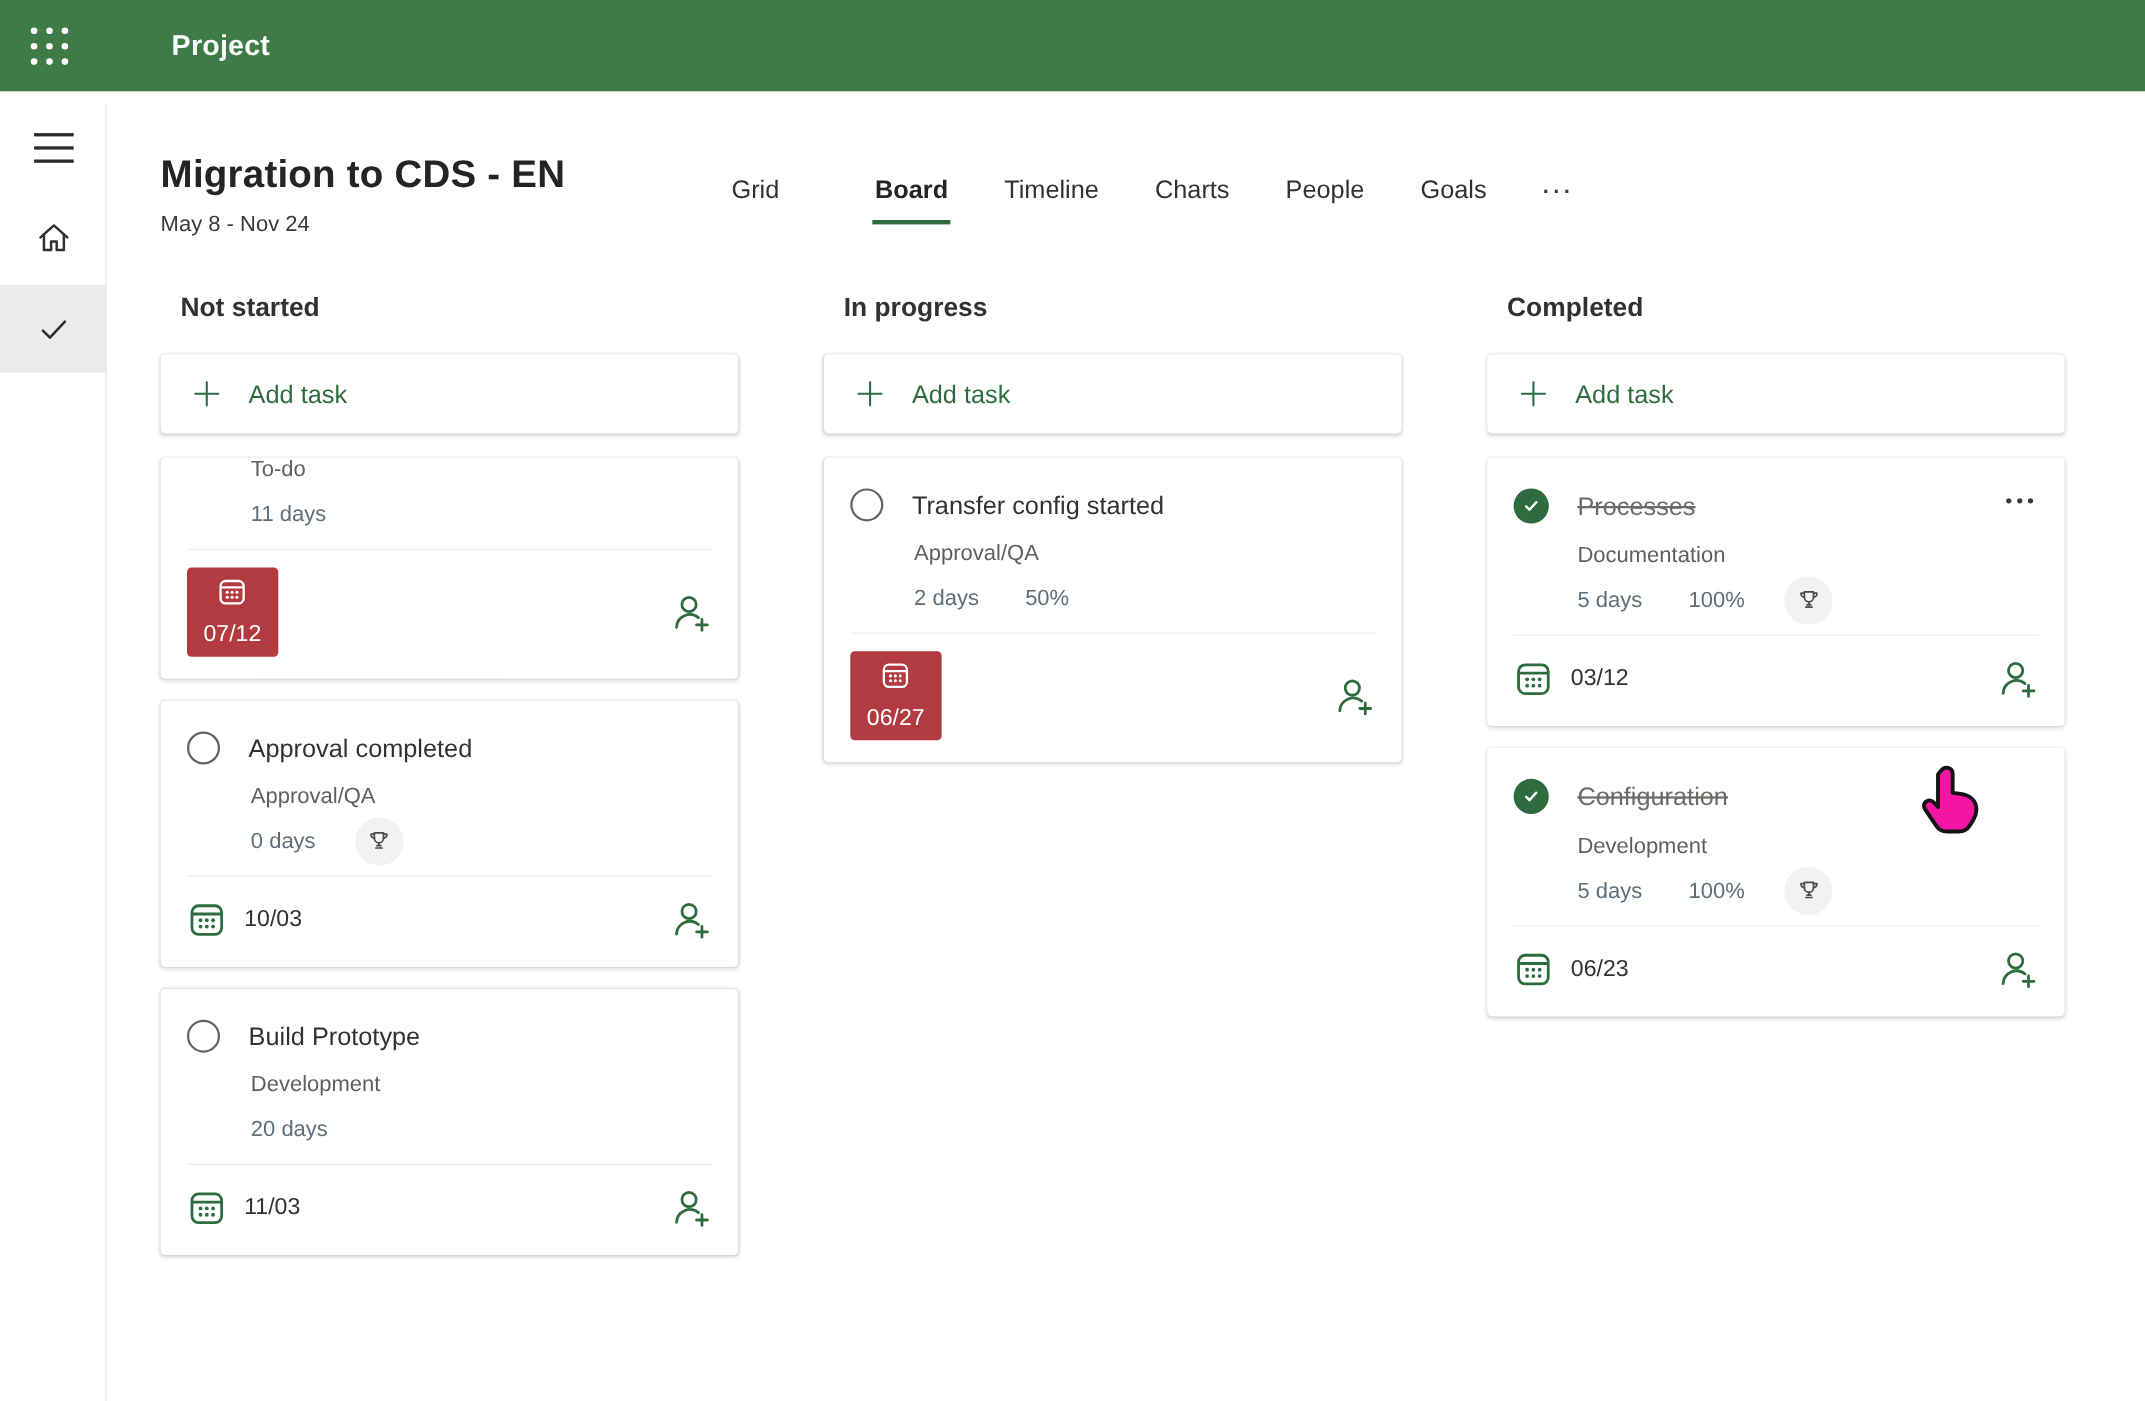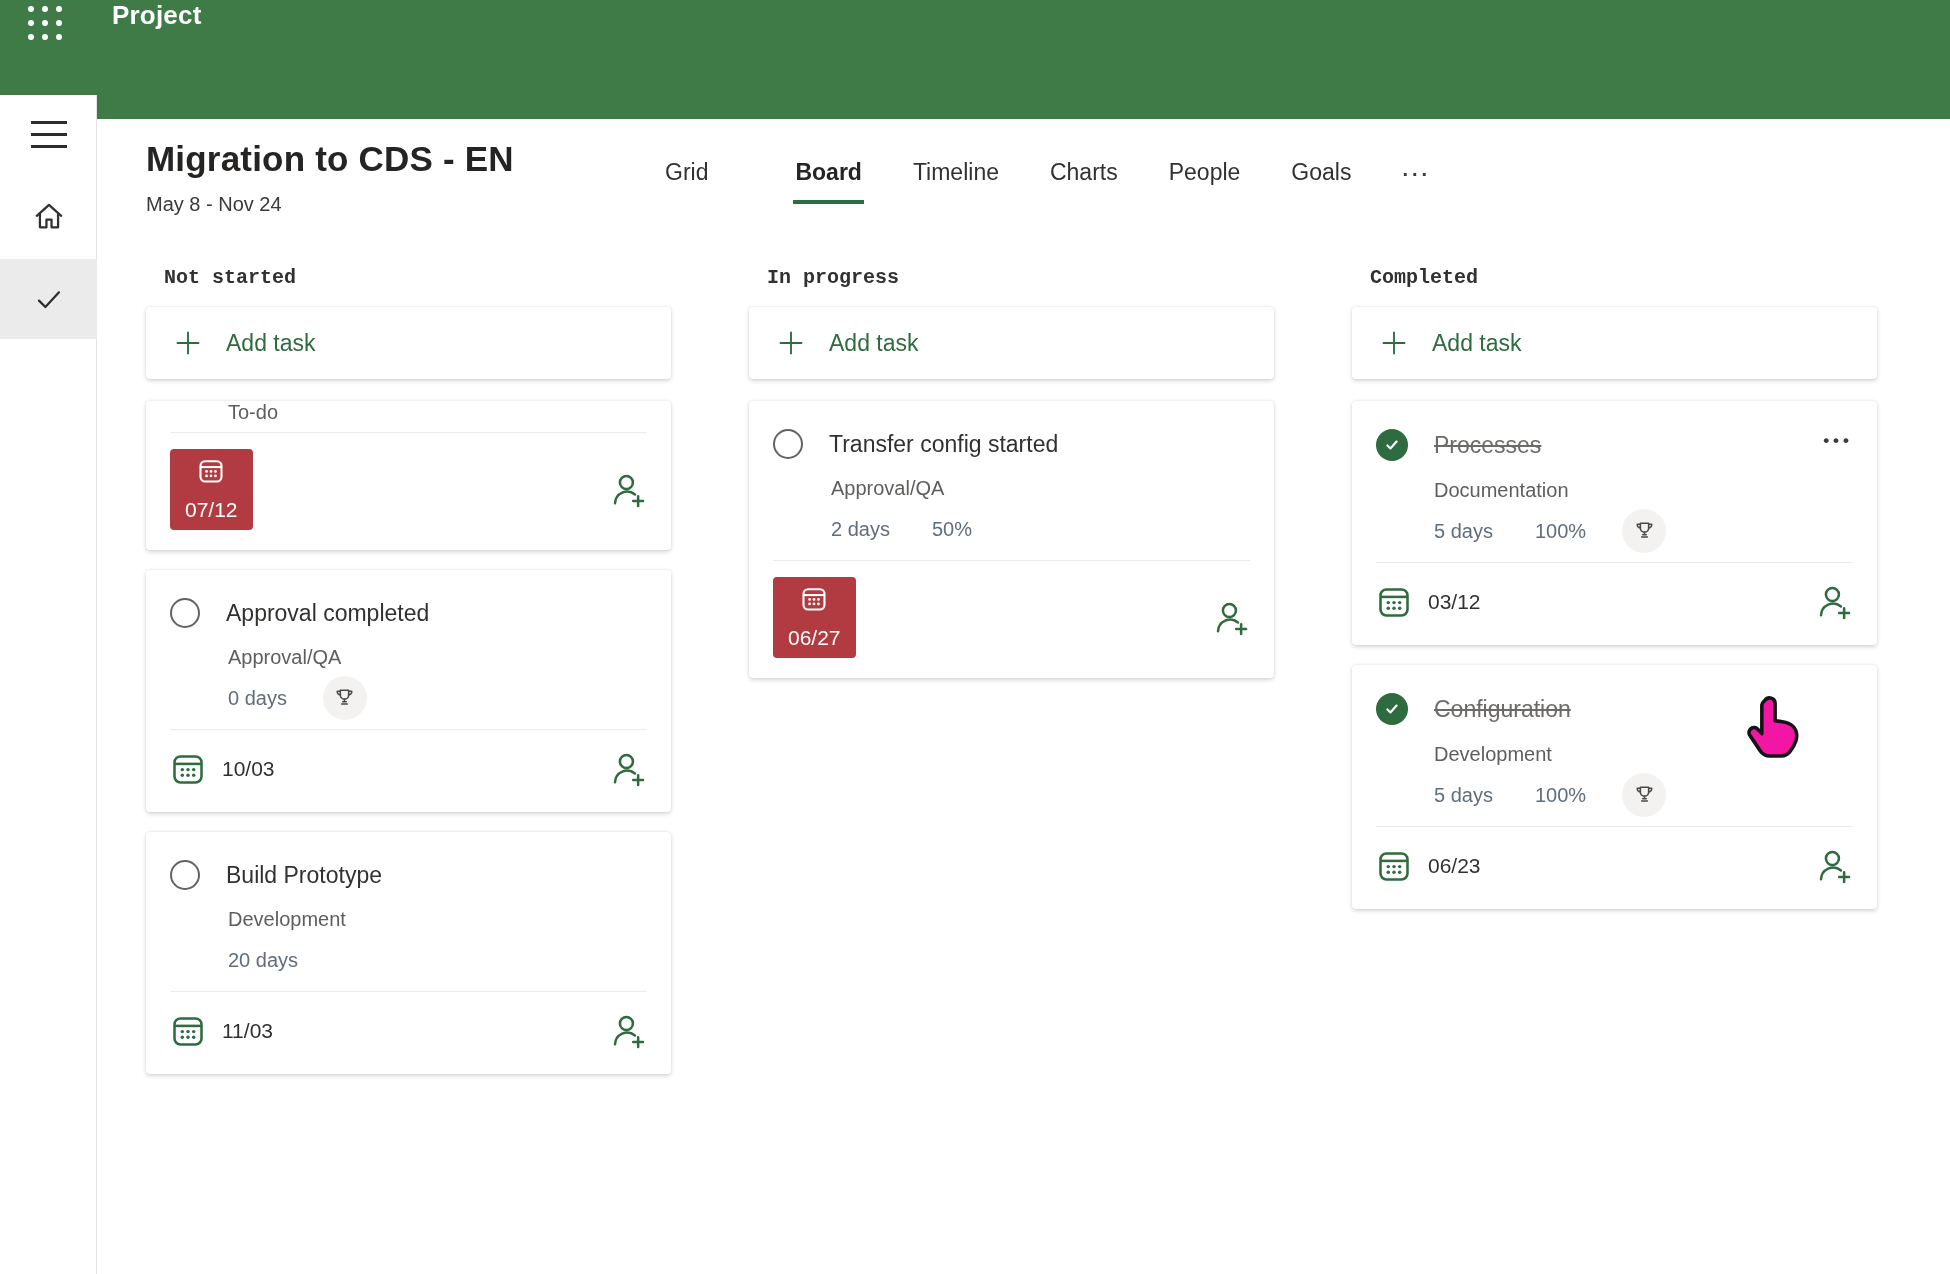--- a/index.html
+++ b/index.html
@@ -16,21 +16,21 @@
     --text-dark:#252423;
     --text-body:#323130;
     --text-sec:#605e5c;
     --text-meta:#5f6e7b;
     --divider:#edebe9;
     --selected:#ebebeb;
     --cursor:#f316a5;
   }
 
   
-  .topbar{ position:absolute; left:0; top:0; width:100%; height:119px; background:var(--brand); display:flex; align-items:flex-start; }
+  .topbar{ position:absolute; left:0; top:0; width:100%; height:83px; background:var(--brand); display:flex; align-items:center;gap:44px; }
   .waffle{ width:46px; height:46px; margin-left:22px; display:grid; grid-template-columns:repeat(3,6px); grid-template-rows:repeat(3,6px); gap:8px; place-content:center; cursor:pointer; }
   .waffle i{ width:6px; height:6px; border-radius:50%; background:#fff; }
   .app-name{ color:#fff; font-size:26px; font-weight:700; margin-left:44px; letter-spacing:.2px; }
 
   
   .sidebar{ position:absolute; left:0; top:95px; bottom:0; width:97px; background:#fff; border-right:1px solid #e6e4e2; }
   .nav-item{ width:97px; display:flex; align-items:center; justify-content:center; cursor:pointer; }
   .nav-hamburger{ height:58px; margin-top:10px; flex-direction:column; gap:9px; }
   .nav-hamburger i{ display:block; width:36px; height:3px; background:#2d2c2b; }
   .nav-home{ height:70px; margin-top:18px; }
@@ -44,21 +44,21 @@
   .page-dates{ font-size:20px; color:#3b3a39; margin-top:14px; }
   .tabs{ display:flex; gap:47px; margin-top:14px; }
   .tab{ font-size:23px; color:var(--text-body); padding:6px 2px 18px; cursor:pointer; position:relative; background:none; border:none; font-family:inherit; }
   .tab.active{ font-weight:700; color:var(--text-dark);margin-left:36px; }
   .tab.active::after{ content:""; position:absolute; left:0; right:0; bottom:0; height:4px; background:var(--accent); }
   .tab.dots{ letter-spacing:4px; font-weight:700; color:#3b3a39; font-size:20px; padding-top:0; }
 
   
   .board{ display:flex; gap:78px; margin-top:50px; }
   .column{ width:525px; flex:none; }
-  .col-header{ font-size:20px; font-weight:700; color:var(--text-body); padding-left:18px; margin-bottom:18px;font-family:Liberation Mono, monospace; }
+  .col-header{ font-size:24px; font-weight:700; color:var(--text-body); padding-left:18px; margin-bottom:28px; }
   .shadow-card{ background:#fff; border-radius:4px; box-shadow:0 1.5px 4px rgba(0,0,0,.16), 0 0 2px rgba(0,0,0,.08); }
   .add-task{ height:72px; display:flex; align-items:center; gap:24px; padding-left:28px; margin-bottom:22px; cursor:pointer; width:100%; border:none; font-family:inherit; }
   .add-task .plus{ width:28px; height:28px; display:flex; }
   .add-task span.label{ color:var(--accent); font-size:23px; }
 
   .card{ padding:0 24px; margin-bottom:20px; position:relative; }
   .card-top{ display:flex; align-items:center; padding-top:28px; }
   .radio{ width:30px; height:30px; border-radius:50%; border:2.5px solid #66625e; flex:none; cursor:pointer; }
   .check-circle{ width:32px; height:32px; border-radius:50%; background:var(--accent); flex:none; display:flex; align-items:center; justify-content:center; cursor:pointer; }
   .card-title{ font-size:23px; color:var(--text-body); margin-left:26px; }
@@ -142,20 +142,23 @@
         <button class="shadow-card add-task">
           <span class="plus">
             <svg width="28" height="28" viewBox="0 0 24 24" fill="none" stroke="#2e6b3f" stroke-width="1.6" stroke-linecap="round">
               <path d="M12 3v18M3 12h18"></path>
             </svg>
           </span>
           <span class="label">Add task</span>
         </button>
         <div class="shadow-card card">
           <div class="card-bucket">To-do</div>
+          <div class="card-meta">
+            <span>11 days</span>
+          </div>
           <div class="card-divider"></div>
           <div class="card-footer">
             <span class="date-late">
               <span>
                 <svg width="28" height="28" viewBox="0 0 24 24" fill="none" stroke="#fff" stroke-width="1.8">
                   <rect x="3" y="3.6" width="18" height="17.4" rx="4"></rect>
                   <path d="M3.4 8.6h17.2"></path>
                   <g fill="#fff" stroke="none">
                     <circle cx="8.2" cy="12.4" r="1.2"></circle>
                     <circle cx="12" cy="12.4" r="1.2"></circle>

